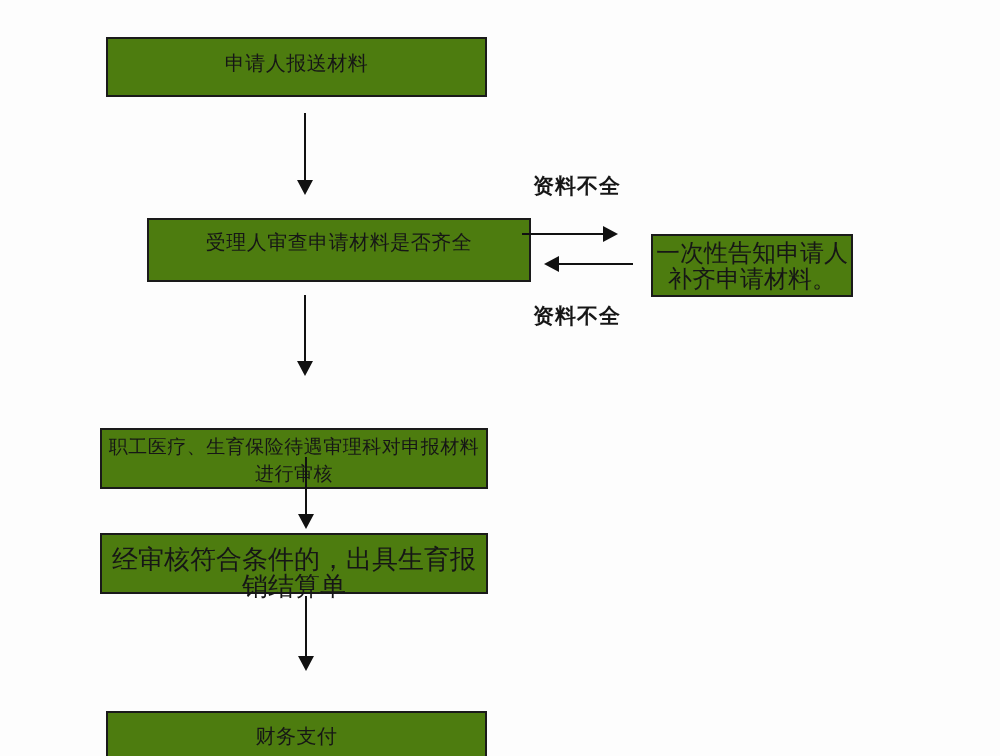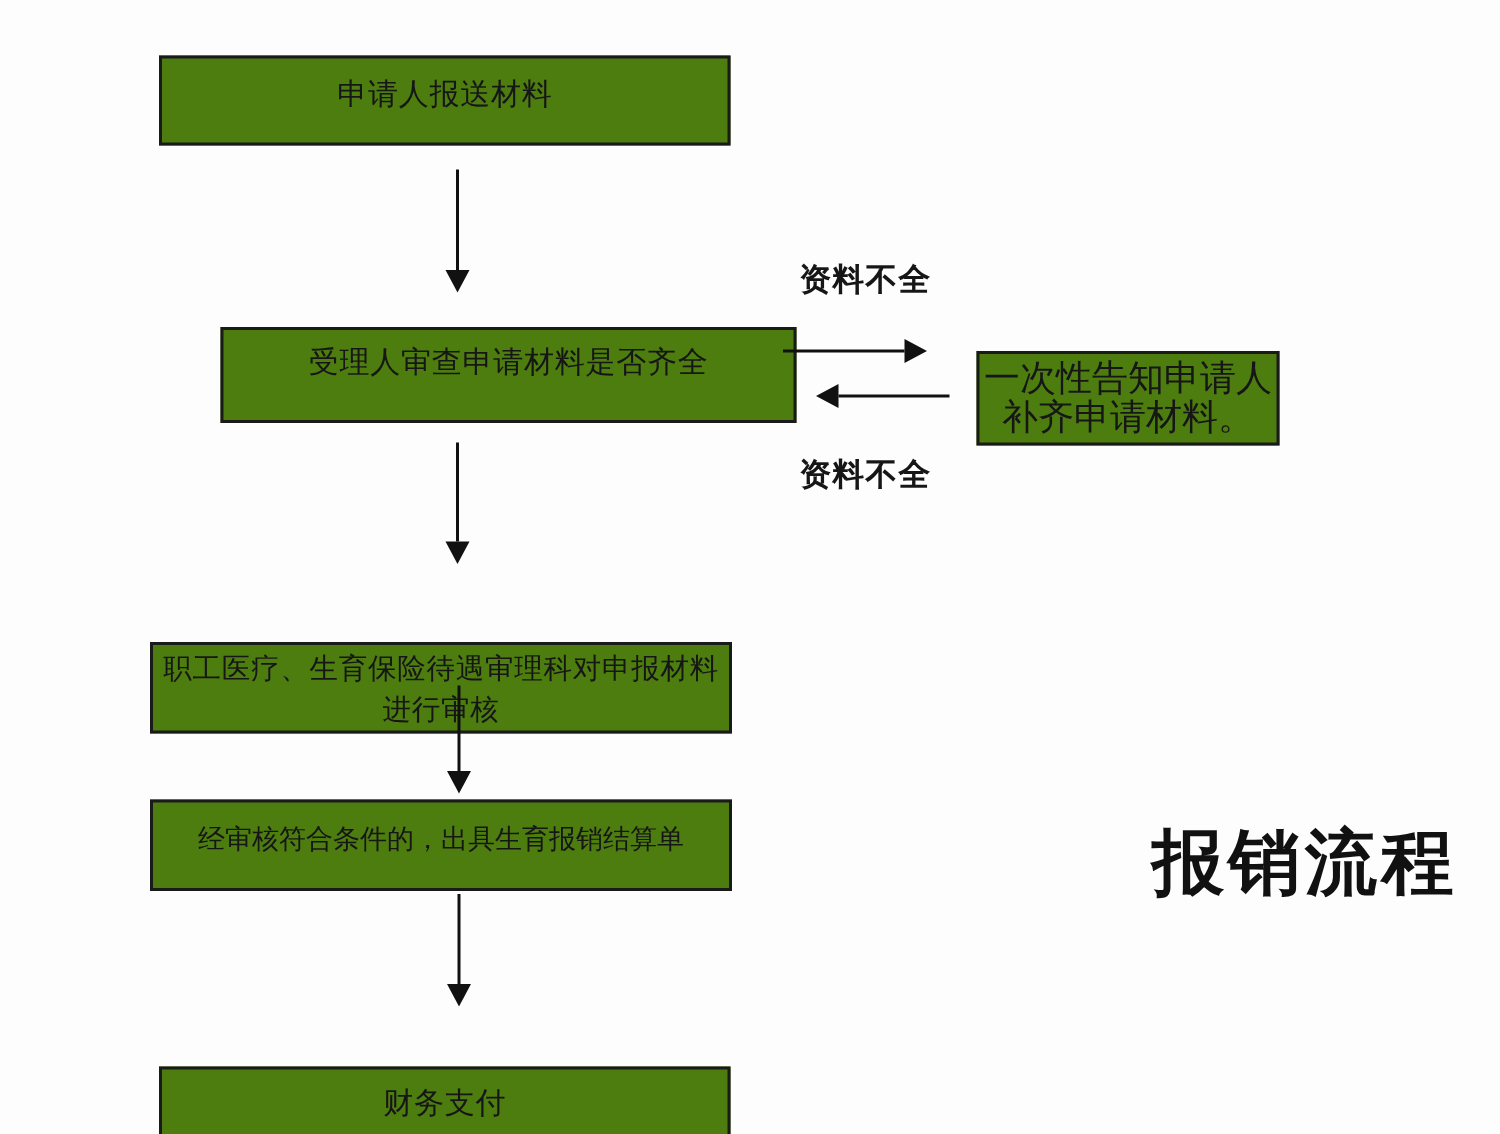--- a/index.html
+++ b/index.html
@@ -23,21 +23,21 @@
     background: #4d7c0f;
     text-align: center;
     font-size: 20px;
     line-height: 27px;
     letter-spacing: 0.5px;
     color: #161616;
   }
   .box1 { left: 106px; top: 37px;  width: 381px; height: 60px; padding-top: 11px; }
   .box2 { left: 103px; top: 218px; width: 384px; height: 64px; padding-top: 9px; margin-left: 44px;  }
   .box3 { left: 100px; top: 392px; width: 388px; height: 61px; padding-top: 3px; padding-left: 4px; padding-right: 4px; font-size: 19px; margin-top: 36px; }
-  .box4 { left: 100px; top: 533px; width: 388px; height: 61px; padding-top: 11px; font-size: 18px; letter-spacing: 0; }
+  .box4 { left: 100px; top: 533px; width: 388px; height: 61px; padding-top: 11px; font-size: 26px; letter-spacing: 0; }
   .box5 { left: 106px; top: 675px; width: 381px; height: 60px; padding-top: 10px; margin-top: 36px; }
   .boxside {
     left: 651px; top: 217px; width: 202px; height: 63px;
     padding-top: 4px; padding-left: 3px; padding-right: 3px;
     font-size: 24px; line-height: 26px; letter-spacing: 0; margin-top: 17px;
   }
 
   
   .varrow {
     position: absolute;
@@ -135,15 +135,14 @@
 
   <div class="varrow va3"></div>
 
   <div class="flow-box box4">经审核符合条件的，出具生育报销结算单</div>
 
   <div class="varrow va4"></div>
 
   <div class="flow-box box5">财务支付</div>
 
 
-  <div class="big-title title2">报销流程</div>
 
 </div>
 
 </body></html>

